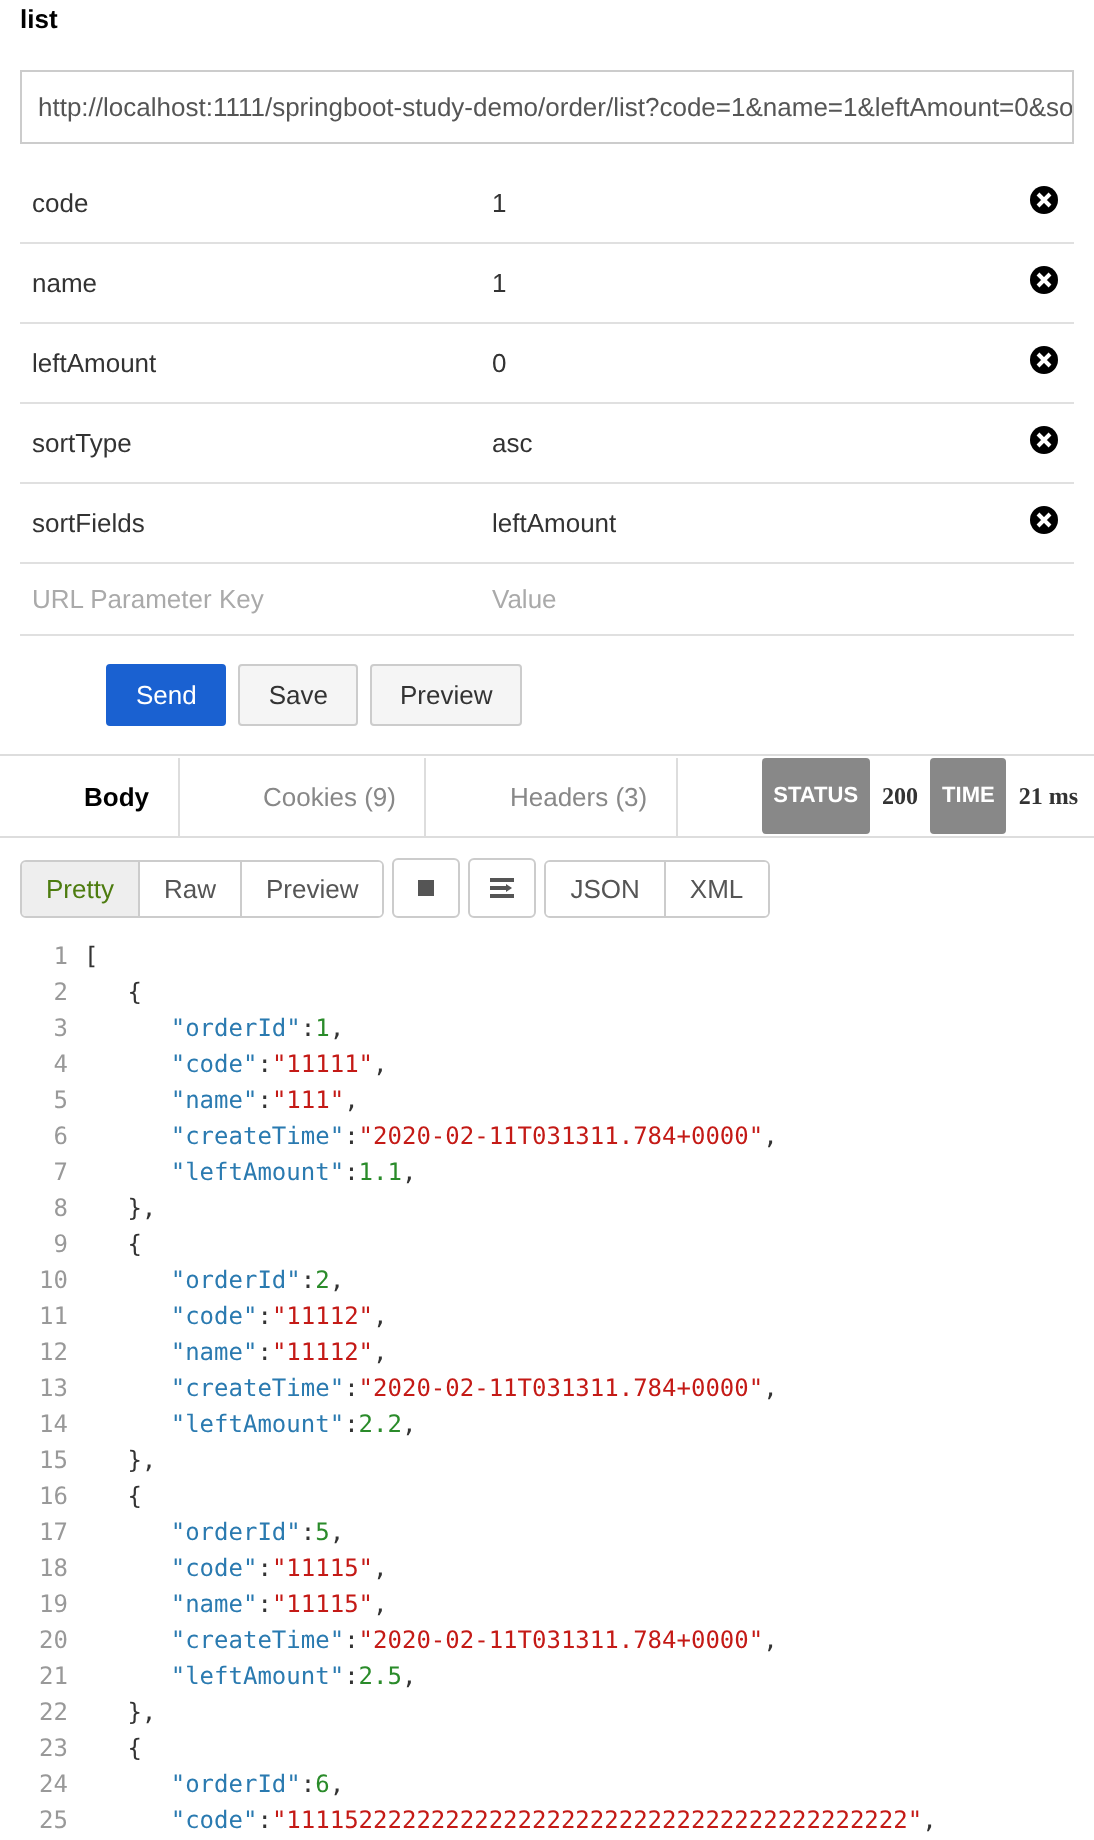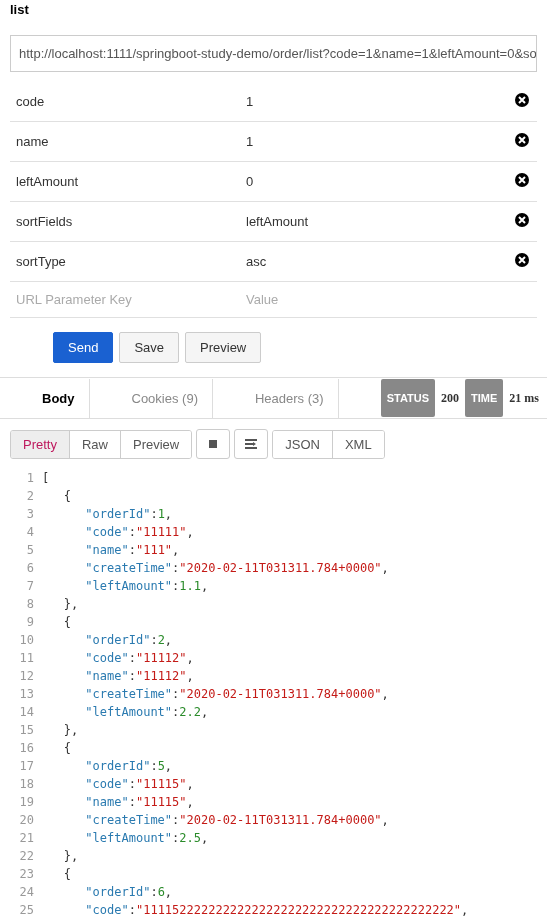--- a/index.html
+++ b/index.html
@@ -125,21 +125,21 @@
   }
   .vbtn {
     padding: 6px 12px;
     font-size: 13px;
     background: #fff;
     cursor: pointer;
     border-right: 1px solid #ccc;
     color: #555;
   }
   .vbtn:last-child { border-right: none; }
-  .vbtn.active { background: #eee; color: #be185d; text-align: center; }
+  .vbtn.active { background: #eee; color: #4d7c0f; text-align: center; }
   .iconbtn {
     width: 34px;
     height: 30px;
     border: 1px solid #ccc;
     background: #fff;
     display: inline-flex;
     align-items: center;
     justify-content: center;
     border-radius: 3px;
     cursor: pointer;
@@ -204,32 +204,32 @@
         <td class="key">leftAmount</td>
         <td class="val">0</td>
         <td class="del"><span class="close-icon">
               <svg viewBox="0 0 16 16">
                 <circle cx="8" cy="8" r="7" fill="#000"></circle>
                 <path d="M5 5 L11 11 M11 5 L5 11" stroke="#fff" stroke-width="2"></path>
               </svg>
             </span></td>
       </tr>
       <tr>
+        <td class="key">sortType</td>
+        <td class="val">asc</td>
+        <td class="del"><span class="close-icon">
+              <svg viewBox="0 0 16 16">
+                <circle cx="8" cy="8" r="7" fill="#000"></circle>
+                <path d="M5 5 L11 11 M11 5 L5 11" stroke="#fff" stroke-width="2"></path>
+              </svg>
+            </span></td>
+      </tr>
+      <tr>
         <td class="key">sortFields</td>
         <td class="val">leftAmount</td>
-        <td class="del"><span class="close-icon">
-              <svg viewBox="0 0 16 16">
-                <circle cx="8" cy="8" r="7" fill="#000"></circle>
-                <path d="M5 5 L11 11 M11 5 L5 11" stroke="#fff" stroke-width="2"></path>
-              </svg>
-            </span></td>
-      </tr>
-      <tr>
-        <td class="key">sortType</td>
-        <td class="val">asc</td>
         <td class="del"><span class="close-icon">
               <svg viewBox="0 0 16 16">
                 <circle cx="8" cy="8" r="7" fill="#000"></circle>
                 <path d="M5 5 L11 11 M11 5 L5 11" stroke="#fff" stroke-width="2"></path>
               </svg>
             </span></td>
       </tr>
       <tr class="placeholder">
         <td class="key">URL Parameter Key</td>
         <td class="val">Value</td>

